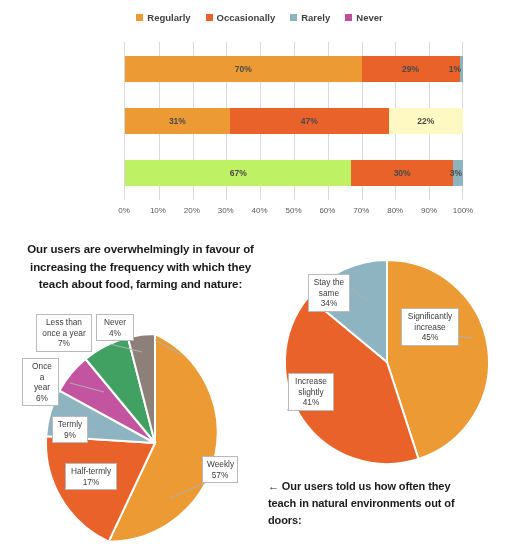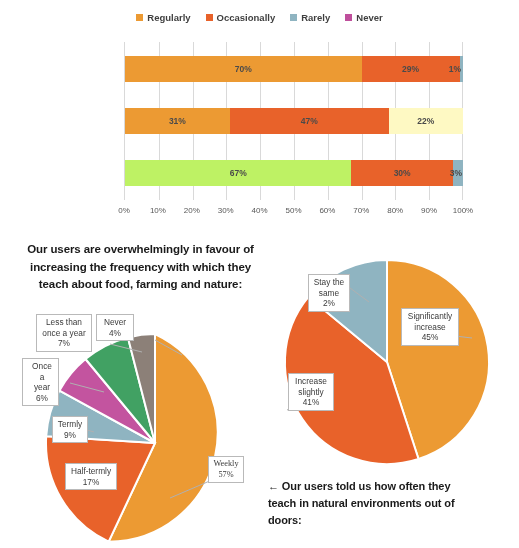--- a/index.html
+++ b/index.html
@@ -266,21 +266,21 @@
 7%</div>
     <div class="callout" style="left:74px; top:14px; width:38px;">Never
 4%</div>
     <div class="callout" style="left:0px; top:58px; width:37px;padding-left:7px;">Once a
 year
 6%</div>
     <div class="callout" style="left:30px; top:116px; width:36px;">Termly
 9%</div>
     <div class="callout" style="left:43px; top:163px; width:52px;">Half-termly
 17%</div>
-    <div class="callout" style="left:186px; top:156px; width:36px;font-family:Liberation Serif, serif;">Weekly
+    <div class="callout" style="left:180px; top:156px; width:36px;">Weekly
 57%</div>
   </div>
 
   <div id="pie-right-wrap" class="pie-wrap">
     <svg width="225" height="215" viewBox="0 0 225 215">
       <g transform="translate(110,104)">
 
         <path d="M 0 0 L 0 -102 A 102 102 0 0 1 31.52 97.01 Z" fill="#EC9A33" stroke="#ffffff" stroke-width="2"></path>
 
         <path d="M 0 0 L 31.52 97.01 A 102 102 0 0 1 -78.58 -65.10 Z" fill="#E8622A" stroke="#ffffff" stroke-width="2"></path>
@@ -289,21 +289,21 @@
       </g>
       <g stroke="#b0b0b0" stroke-width="1" fill="none">
         <line x1="73" y1="30" x2="92" y2="44"></line>
         <line x1="195" y1="80" x2="178" y2="78"></line>
         <line x1="10" y1="152" x2="25" y2="145"></line>
       </g>
     </svg>
 
     <div class="callout" style="left:31px; top:16px; width:42px;">Stay the
 same
-2%</div>
+34%</div>
     <div class="callout" style="left:124px; top:50px; width:58px;">Significantly
 increase
 45%</div>
     <div class="callout" style="left:11px; top:115px; width:46px;">Increase
 slightly
 41%</div>
   </div>
 
   <div id="caption-right">
     <div class="cl"><span class="arrow-left">←</span><span> Our users told us how often they</span></div>

